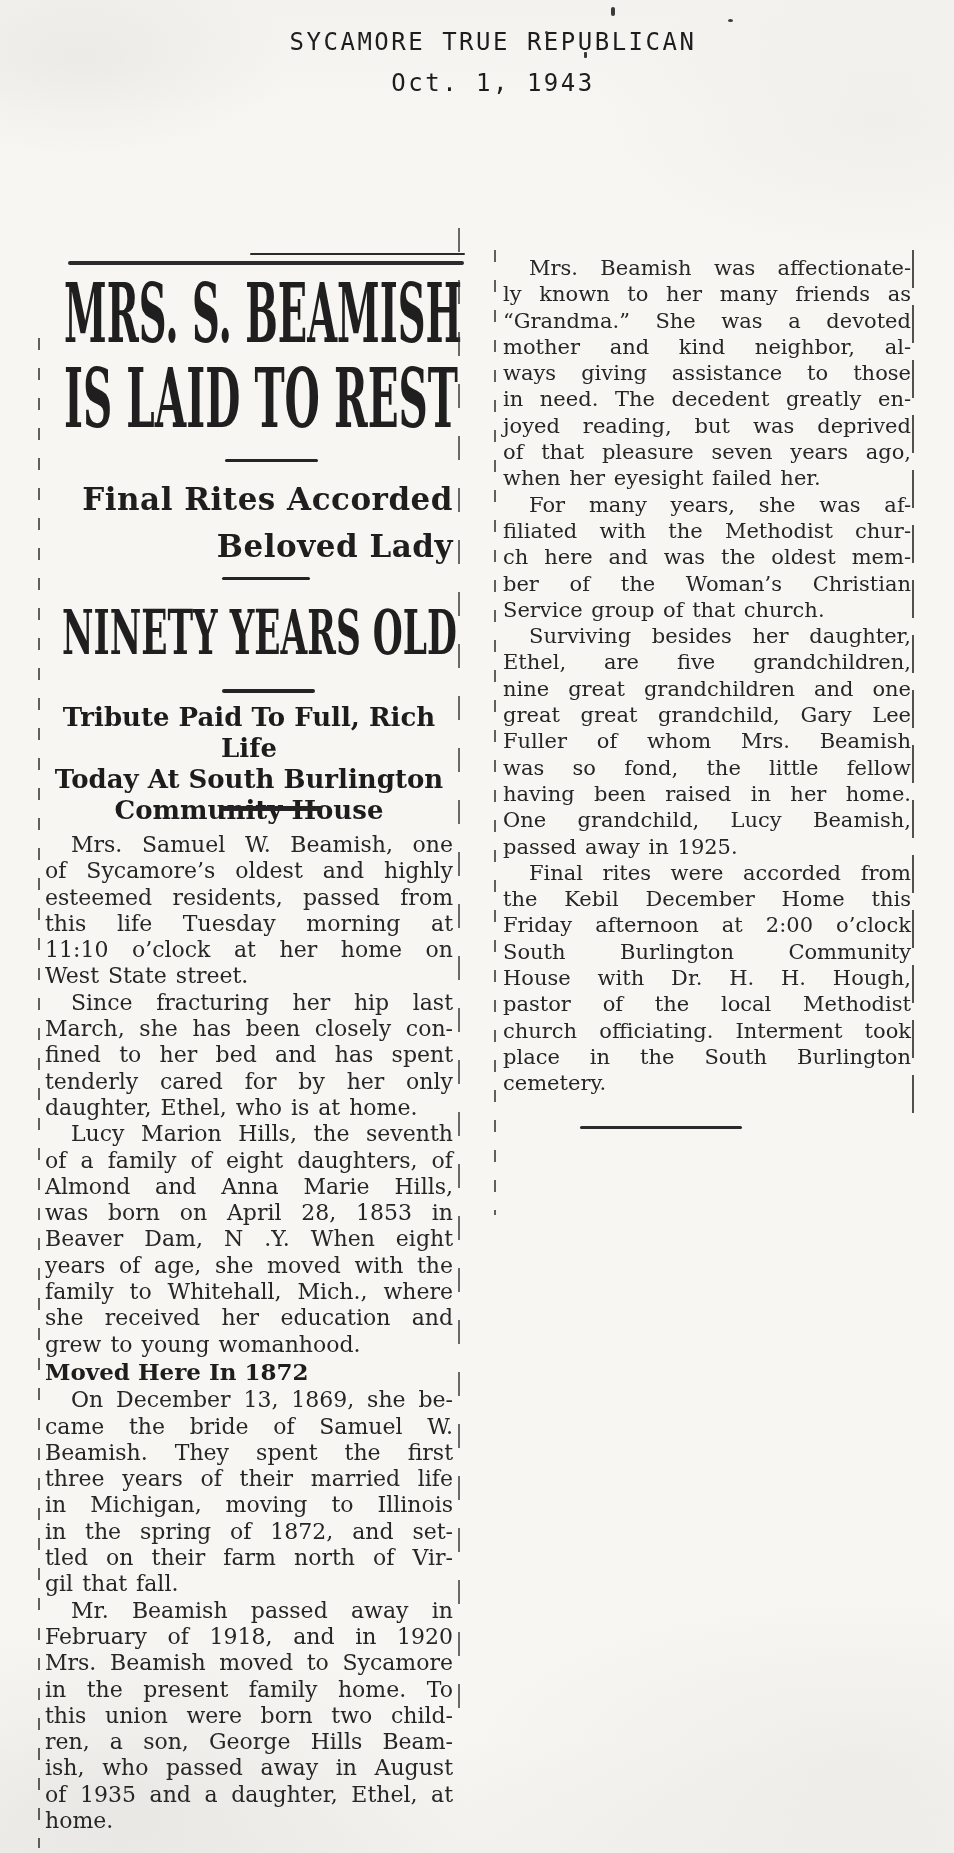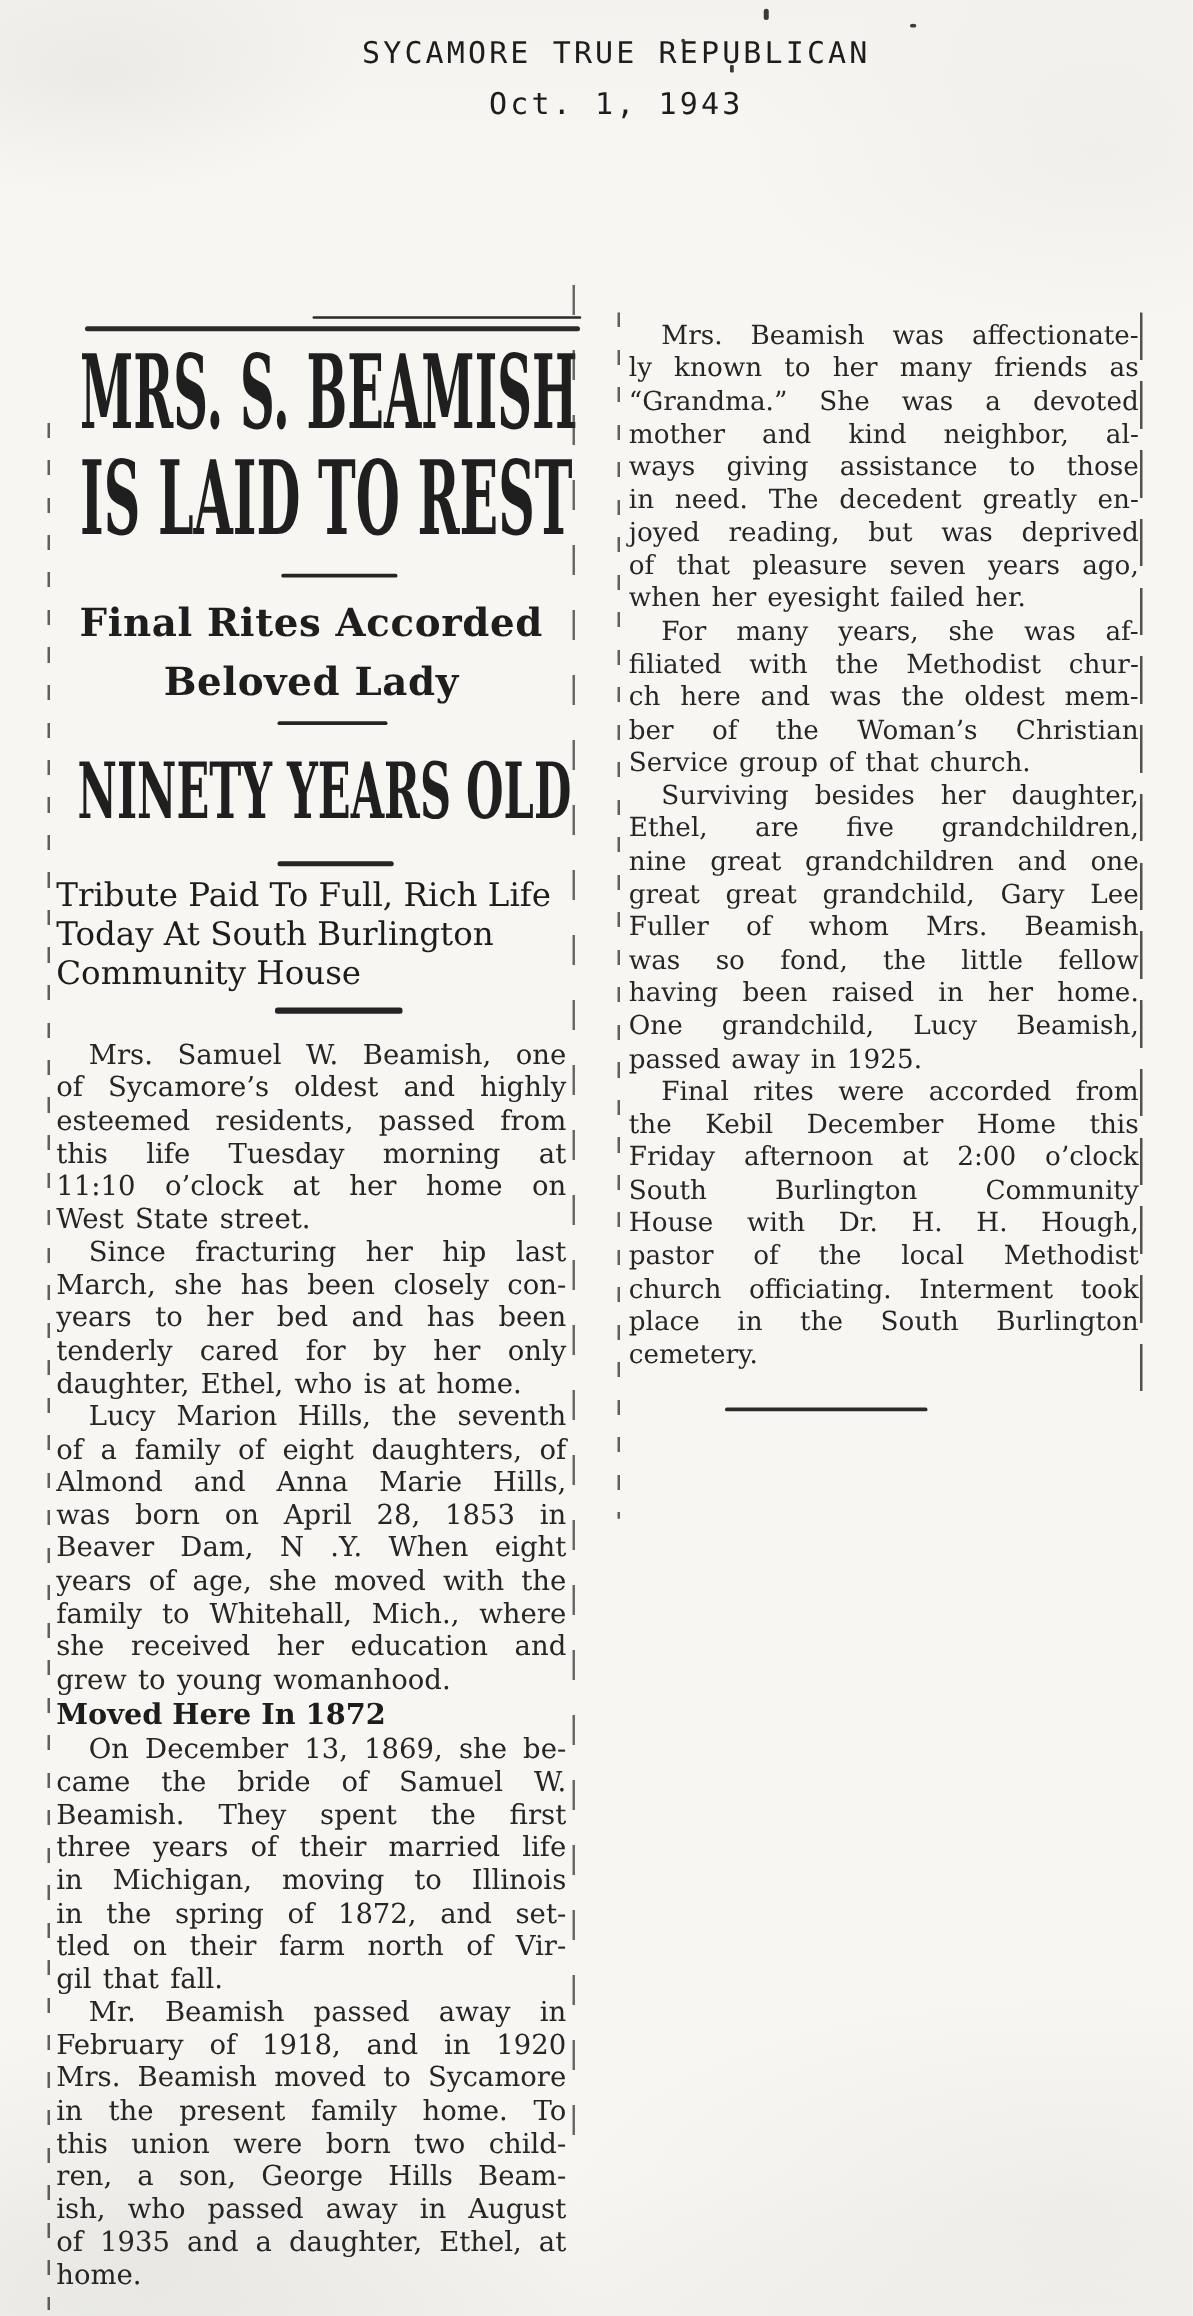--- a/index.html
+++ b/index.html
@@ -31,26 +31,26 @@
   
   .rule{position:absolute;background:#2b2b2b;border-radius:2px;}
   .divider{position:absolute;background:#242424;height:3px;border-radius:2px;}
 
   
   svg text{
     font-family:"DejaVu Serif", serif;font-weight:bold;fill:#1f1f1f;
   }
 
   .deck{
-    left:45px;top:476px;width:408px;text-align:center;color:#1e1e1e;
+    left:45px;top:476px;width:408px;text-align:right;color:#1e1e1e;
     font-weight:bold;font-size:31px;line-height:47px;letter-spacing:.5px;
   }
   .tribute{
-    left:45px;top:702px;width:408px;text-align:left;color:#1c1c1c;
-    font-weight:normal;font-size:26px;line-height:31px;
+    left:45px;top:702px;width:408px;text-align:center;color:#1c1c1c;
+    font-weight:bold;font-size:26px;line-height:31px;
   }
 
   
   .column{position:absolute;color:#262626;}
   .col-left{left:45px;top:832px;width:408px;font-size:22px;line-height:26.3px;}
   .col-right{left:503px;top:255px;width:408px;font-size:21px;line-height:26.3px;}
   .para{margin:0;}
   .line{text-align:justify;text-align-last:justify;word-spacing:2px;white-space:normal;}
   .line.first{text-indent:26px;}
   .line.last{text-align-last:left;}
@@ -116,21 +116,21 @@
       <div class="line first">Mrs. Samuel W. Beamish, one</div>
       <div class="line">of Sycamore’s oldest and highly</div>
       <div class="line">esteemed residents, passed from</div>
       <div class="line">this life Tuesday morning at</div>
       <div class="line">11:10 o’clock at her home on</div>
       <div class="line last">West State street.</div>
     </div>
     <div class="para">
       <div class="line first">Since fracturing her hip last</div>
       <div class="line">March, she has been closely con-</div>
-      <div class="line">years to her bed and has been</div>
+      <div class="line">fined to her bed and has spent</div>
       <div class="line">tenderly cared for by her only</div>
       <div class="line last">daughter, Ethel, who is at home.</div>
     </div>
     <div class="para">
       <div class="line first">Lucy Marion Hills, the seventh</div>
       <div class="line">of a family of eight daughters, of</div>
       <div class="line">Almond and Anna Marie Hills,</div>
       <div class="line">was born on April 28, 1853 in</div>
       <div class="line">Beaver Dam, N .Y. When eight</div>
       <div class="line">years of age, she moved with the</div>

